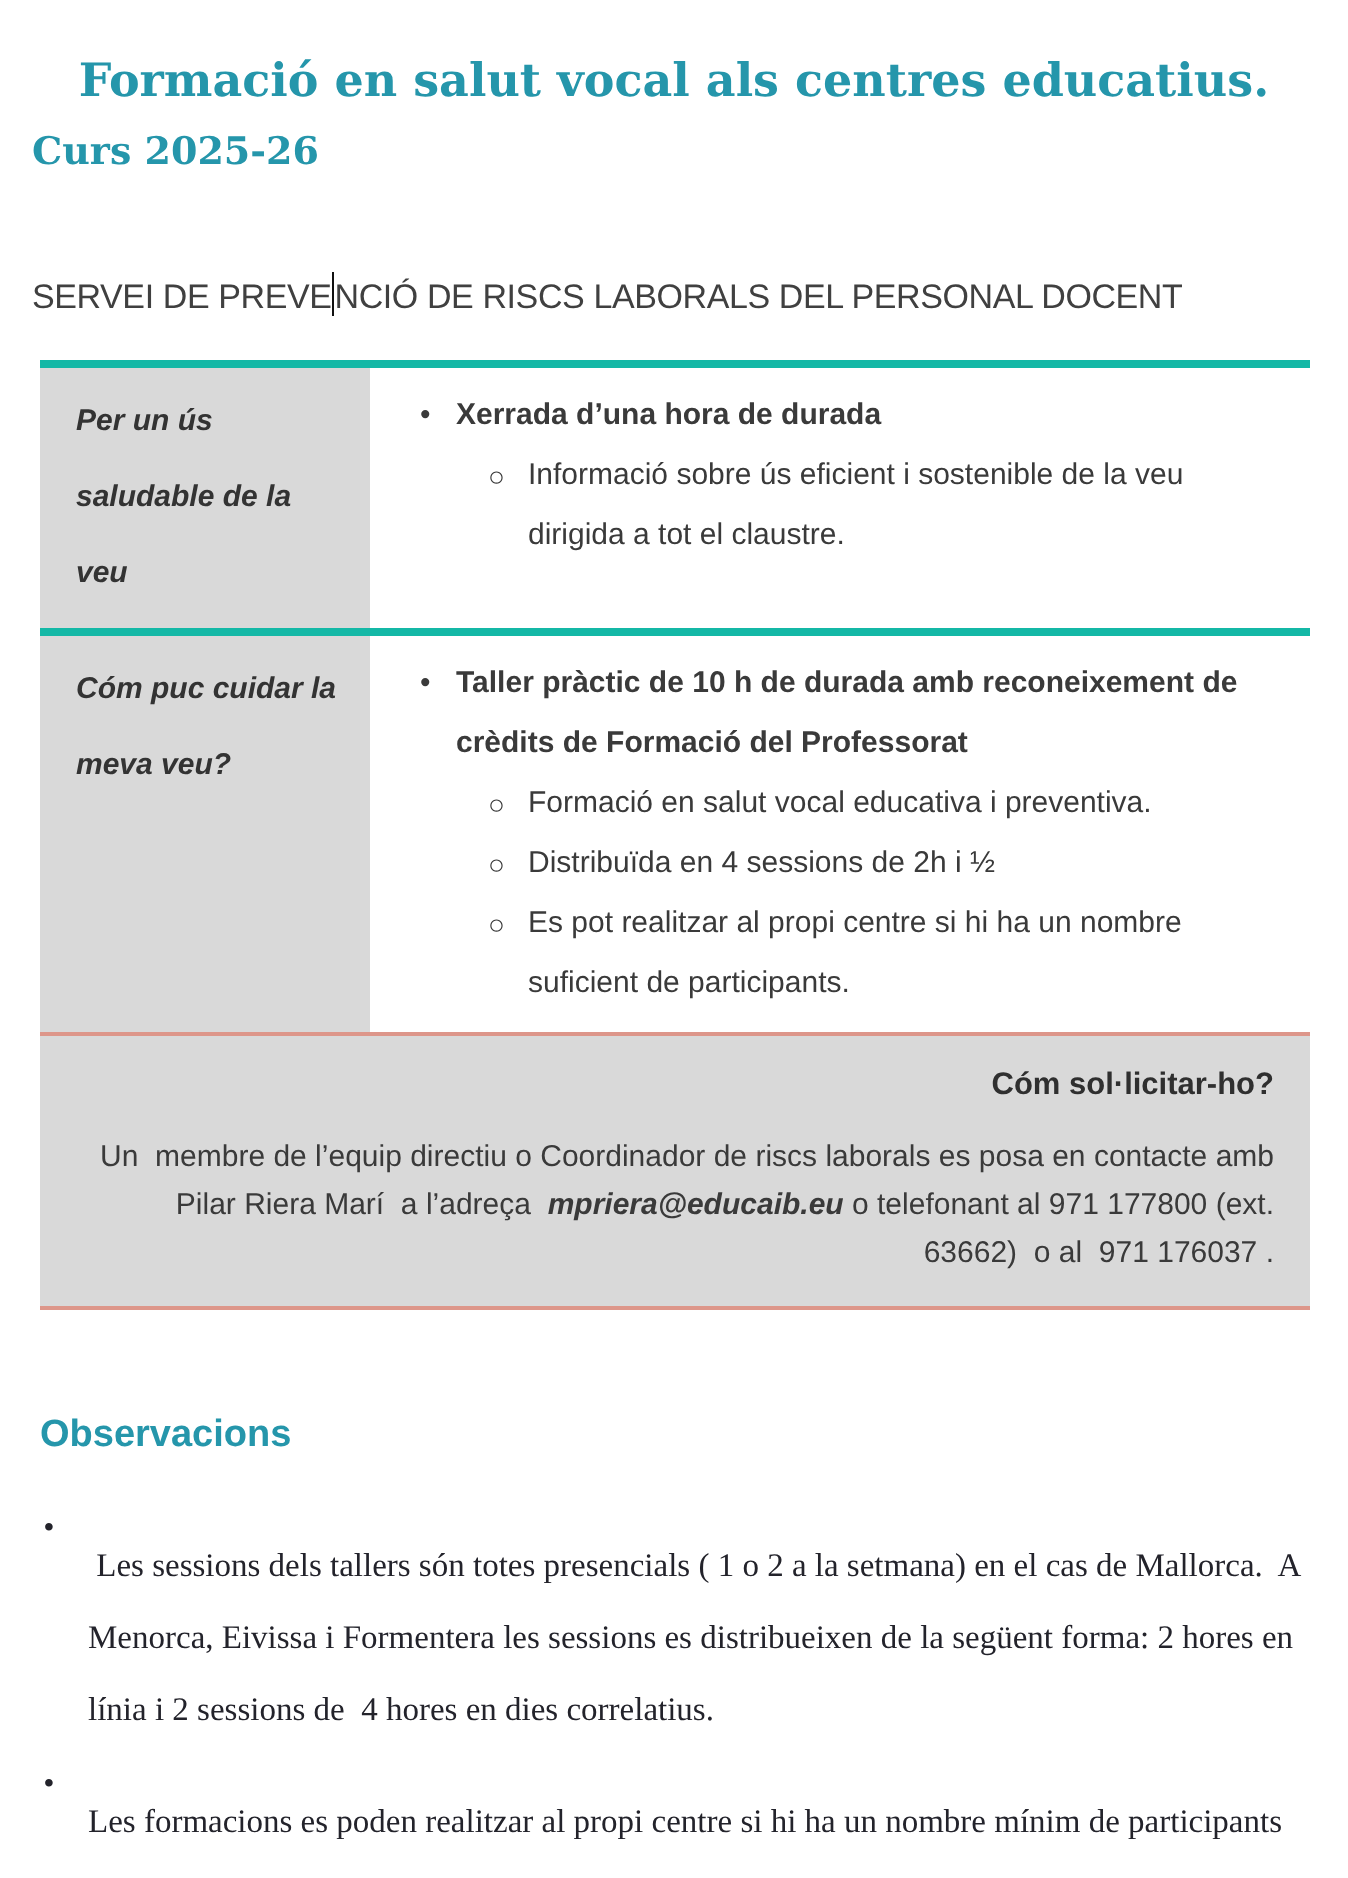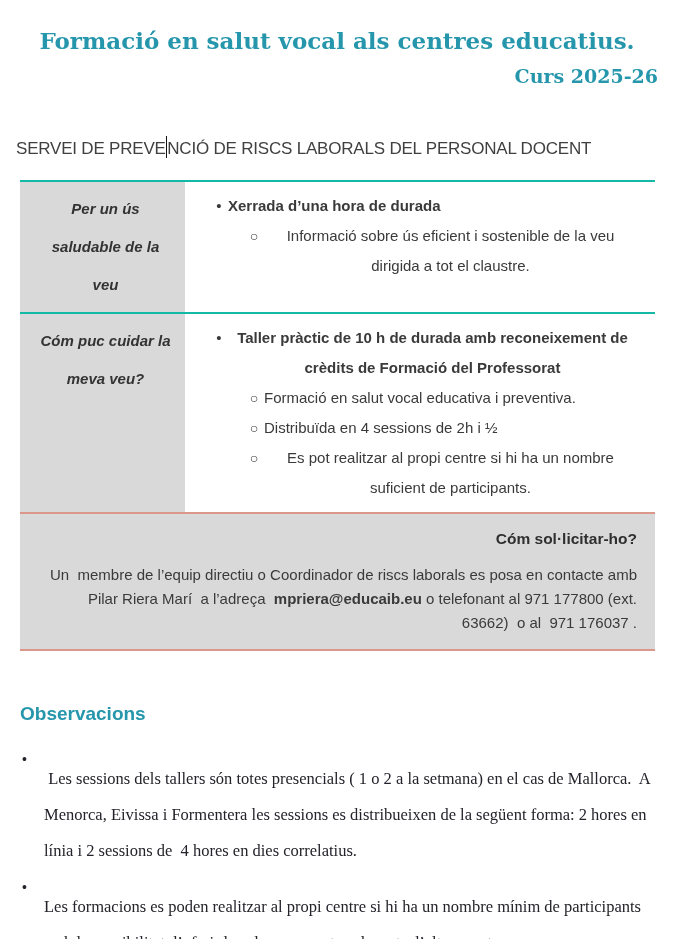--- a/index.html
+++ b/index.html
@@ -16,21 +16,21 @@
     margin: 26px 16px 0 16px;
     text-align: center;
     font-family: "DejaVu Serif", serif;
     font-weight: bold;
     font-size: 23px;
     line-height: 30px;
     color: #2596ab;
   }
   .subtitle {
     margin: 8px 16px 0 16px;
-    text-align: right;
+    text-align: left;
     font-family: "DejaVu Serif", serif;
     font-weight: bold;
     font-size: 19px;
     line-height: 24px;
     color: #2596ab;
   }
   .section-heading {
     margin: 48px 16px 0 16px;
     text-align: left;
     font-family: "Liberation Sans", sans-serif;
@@ -47,22 +47,21 @@
     background: #111111;
     vertical-align: -4px;
   }
   .info-table {
     margin: 21px 19px 0 20px;
     color: #3a3a3a;
   }
   .trow {
     display: grid;
     grid-template-columns: 165px 1fr;
-    border-top: 2px solid #14b8a6;
-    text-align: center;
+    border-top: 4px solid #14b8a6;
   }
   .tlabel {
     background: #d9d9d9;
     font-size: 15px;
     font-weight: bold;
     font-style: italic;
     line-height: 38px;
     color: #333333;
     padding: 8px 12px 8px 18px;
   }
@@ -99,21 +98,21 @@
     color: #2f2f2f;
     line-height: 24px;
   }
   .req-text {
     margin: 12px 0 0 0;
     font-size: 15px;
     line-height: 24px;
     color: #3a3a3a;
     white-space: pre-wrap;
   }
-  .req-text .email { font-weight: bold; }
+  .req-text .email { font-weight: bold; font-style: italic; }
   .obs-heading {
     margin: 52px 20px 0 20px;
     font-family: Liberation Sans, sans-serif;
     font-weight: bold;
     font-size: 19px;
     color: #2596ab;
   }
   .obs-list {
     list-style: none;
     margin: 16px 22px 0 22px;

